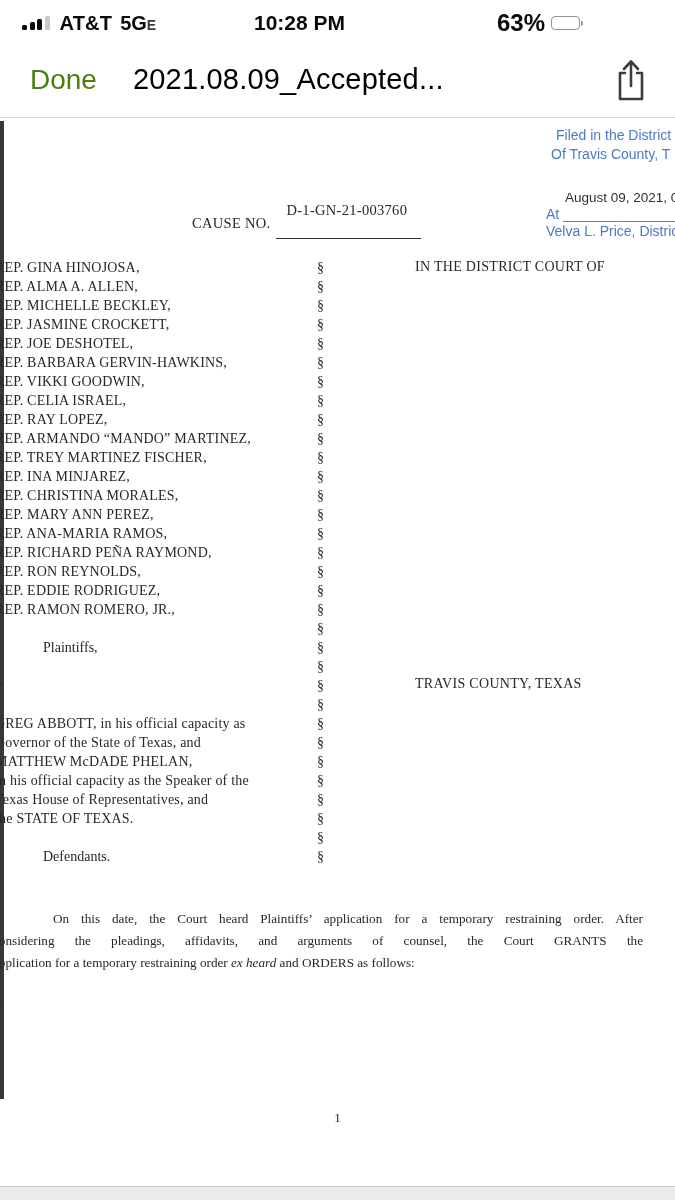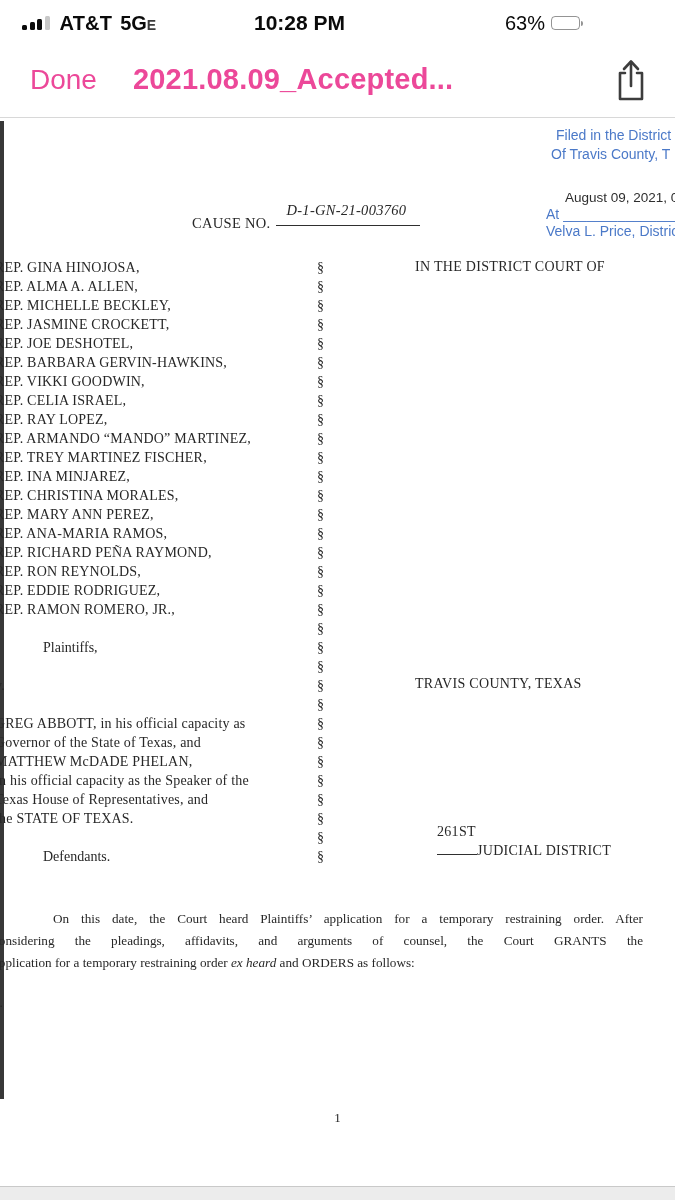--- a/index.html
+++ b/index.html
@@ -17,33 +17,33 @@
   .sb-left { display:flex; align-items:baseline; gap:8px; }
   .signal { display:flex; align-items:flex-end; gap:2.5px; height:14px; margin-right:2px; }
   .signal .bar { width:5px; border-radius:1.5px; background:#0a0a0a; }
   .signal .b1{height:5px;} .signal .b2{height:8px;} .signal .b3{height:11px;}
   .signal .b4{height:14px; background:#c8c8c8;}
   .carrier { font-size:20px; font-weight:600; letter-spacing:.2px; color:#0a0a0a; }
   .network { font-size:20px; font-weight:600; color:#0a0a0a; }
   .network .suffix { font-size:14px; font-weight:600; color:#3c3c3c; }
   .sb-time { position:absolute; left:0; right:0; text-align:center; font-size:21px; font-weight:700; color:#0a0a0a; }
   .sb-right { margin-left:auto; display:flex; align-items:center; gap:6px; z-index:2; }
-  .batt-pct { font-size:20px; font-weight:400; color:#0a0a0a; }
+  .batt-pct { font-size:24px; font-weight:700; color:#0a0a0a; }
   .battery { display:flex; align-items:center; }
   .batt-body { width:29px; height:14px; border:1.5px solid rgba(0,0,0,.42); border-radius:4px; padding:1.5px; }
   .batt-fill { height:100%; width:63%; background:#141414; border-radius:1.5px; }
   .batt-tip { width:2px; height:5px; background:rgba(0,0,0,.42); border-radius:0 2px 2px 0; margin-left:1px; }
 
   
   .nav-bar {
     position:absolute; top:42px; left:0; width:675px; height:76px;
     display:flex; align-items:center; border-bottom:1px solid #d8d8d8; background:#fff;
   }
-  .done-btn { margin-left:30px; font-size:28px; font-weight:500; color:#ec4899; cursor:pointer; }
-  .doc-title { margin-left:36px; font-size:29px; font-weight:700; color:#ec4899; letter-spacing:.2px;
+  .done-btn { margin-left:30px; font-size:28px; font-weight:500; color:#4d7c0f; cursor:pointer; }
+  .doc-title { margin-left:36px; font-size:29px; font-weight:400; color:#000000; letter-spacing:.2px;
                white-space:nowrap; overflow:hidden; flex:1; }
   .share-btn { margin-right:26px; margin-left:10px; cursor:pointer; display:flex; }
 
   
   .doc {
     position:absolute; top:118px; left:0; width:675px; height:1068px; background:#fff;
     font-family:"Liberation Serif", serif; color:#272727;
   }
   .page-edge { position:absolute; left:0; top:3px; width:4px; height:978px; background:#383838; }
 
@@ -51,21 +51,21 @@
                 font-size:14px; color:#4b79c8; }
   .stamp-1 { left:556px; top:9px; }
   .stamp-2 { left:551px; top:28px; }
   .stamp-date { position:absolute; left:565px; top:72px; white-space:nowrap;
                 font-family:"Liberation Sans", sans-serif; font-size:13.5px; color:#2e2e2e; }
   .stamp-at { left:546px; top:88px; }
   .stamp-clerk { left:546px; top:105px; }
 
   .cause { position:absolute; left:192px; top:86px; white-space:nowrap; }
   .cause-label { font-size:14.5px; position:relative; top:10px; letter-spacing:.3px; }
-  .cause-line { display:inline-block; border-bottom:1.6px solid #2f2f2f; padding:0 14px 3px 10px; margin-left:6px;font-style:italic; }
+  .cause-line { display:inline-block; border-bottom:1.6px solid #2f2f2f; padding:0 14px 16px 10px; margin-left:6px; }
   .cause-num { font-size:14.5px; position:relative; top:-3px; letter-spacing:.3px; }
 
   .caption { position:absolute; left:-5px; top:140px; width:690px; }
   .cap-row { position:relative; height:19px; line-height:19px; font-size:14px; white-space:nowrap; }
   .cap-left-txt { letter-spacing:.2px; }
   .cap-party { display:inline-block; margin-left:48px; }
   .cap-sec { position:absolute; left:322px; top:0; font-size:14px; }
 
   .right-col { position:absolute; white-space:nowrap; font-size:14px; letter-spacing:.3px; }
   .court-line  { left:415px; top:141px; }
@@ -270,24 +270,20 @@
       <span class="cap-sec">§</span>
     </div>
       <div class="cap-row">
       <span class="cap-left-txt"></span><span class="cap-party">Defendants.</span>
       <span class="cap-sec">§</span>
     </div>
     </div>
 
   <div class="right-col court-line">IN THE DISTRICT COURT OF</div>
   <div class="right-col county-line">TRAVIS COUNTY, TEXAS</div>
-  <div class="right-col judicial">
-    <div>261ST</div>
-    <div><span class="jud-blank"></span><span class="jud-label">JUDICIAL DISTRICT</span></div>
-  </div>
 
 
   <div class="opening">
     <div class="jline indent1">On this date, the Court heard Plaintiffs’ application for a temporary restraining order.  After</div>
     <div class="jline">considering the pleadings, affidavits, and arguments of counsel, the Court GRANTS the</div>
     <div class="jlast"><span>application for a temporary restraining order </span><span class="ital">ex heard</span><span> and ORDERS as follows:</span></div>
   </div>
 
   <div class="item1">
     <span class="item-num">1.</span>

